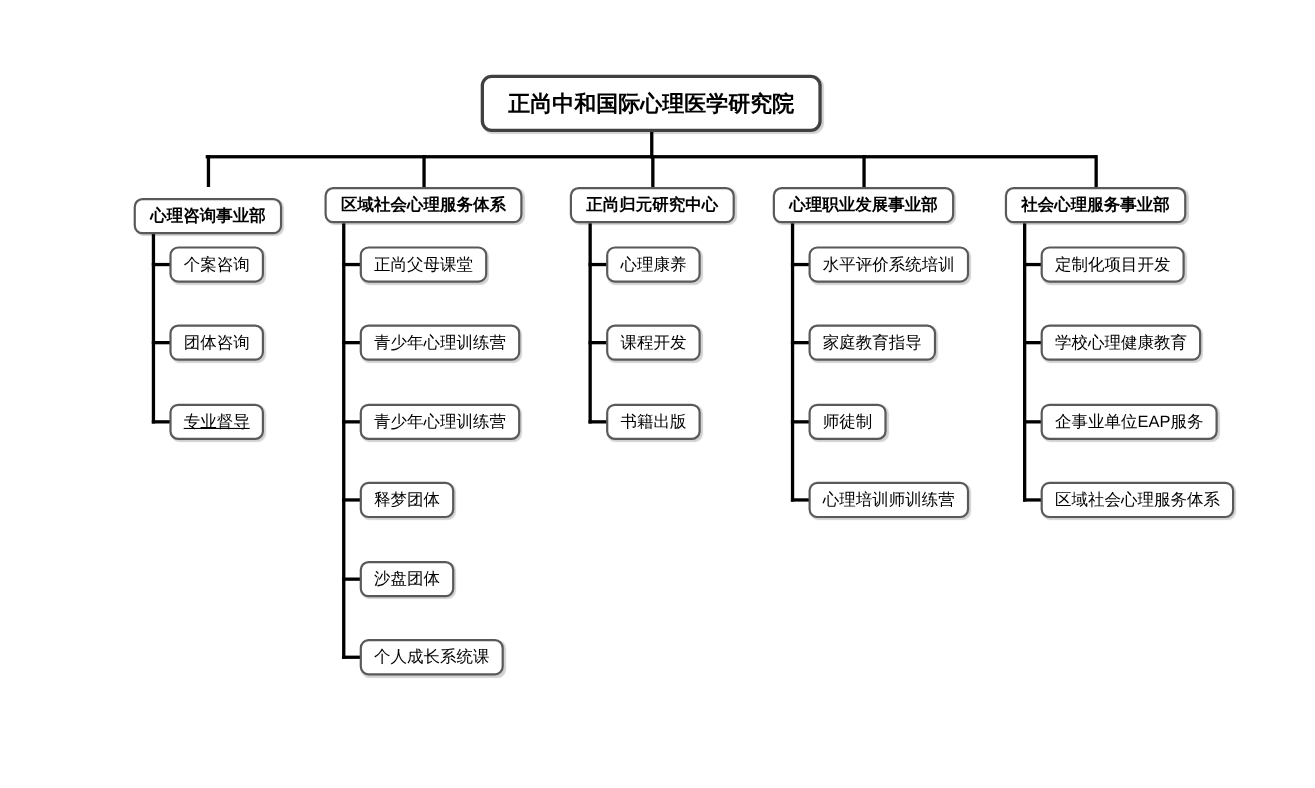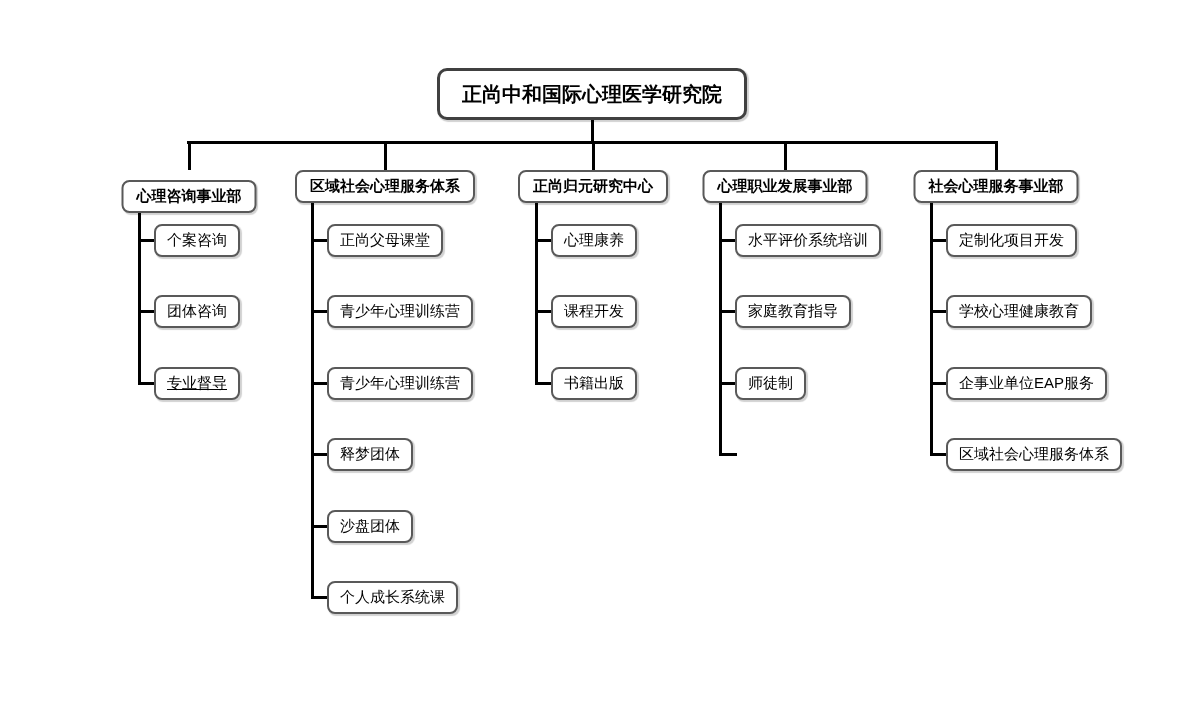--- a/index.html
+++ b/index.html
@@ -122,19 +122,20 @@
   <div class="box child" style="left:327px; top:510px;">沙盘团体</div>
   <div class="box child" style="left:327px; top:581px;">个人成长系统课</div>
 
   <div class="box child" style="left:551px; top:224px;">心理康养</div>
   <div class="box child" style="left:551px; top:295px;">课程开发</div>
   <div class="box child" style="left:551px; top:367px;">书籍出版</div>
 
   <div class="box child" style="left:735px; top:224px;">水平评价系统培训</div>
   <div class="box child" style="left:735px; top:295px;">家庭教育指导</div>
   <div class="box child" style="left:735px; top:367px;">师徒制</div>
+  <div class="box child" style="left:735px; top:438px;">心理培训师训练营</div>
 
   <div class="box child" style="left:946px; top:224px;">定制化项目开发</div>
   <div class="box child" style="left:946px; top:295px;">学校心理健康教育</div>
   <div class="box child" style="left:946px; top:367px;">企事业单位EAP服务</div>
   <div class="box child" style="left:946px; top:438px;">区域社会心理服务体系</div>
 
 </div>
 
 </body></html>

